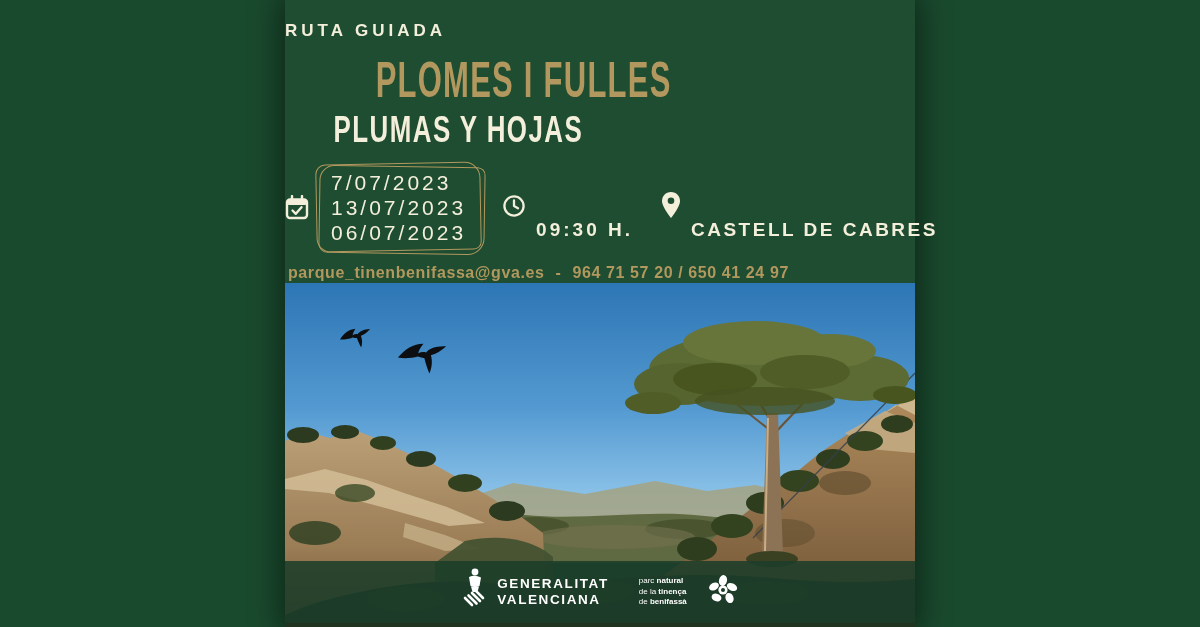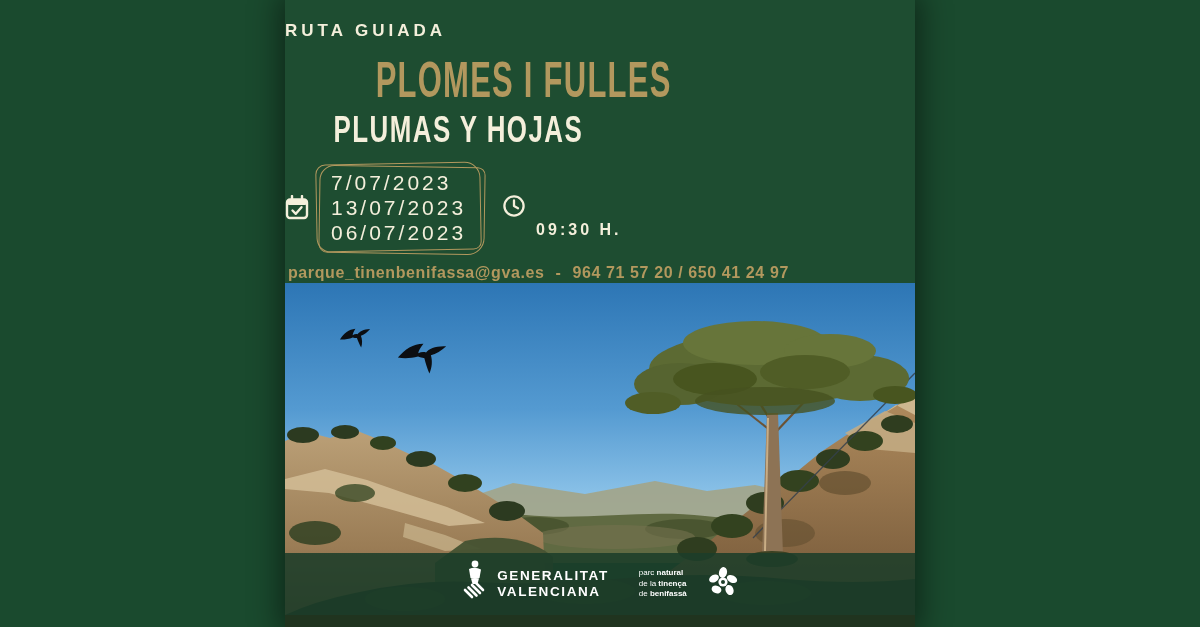--- a/index.html
+++ b/index.html
@@ -51,39 +51,39 @@
     border-radius:15px 8px 17px 9px; transform:rotate(.9deg);
   }
   .date-line {
     font-weight:400; font-size:21px; line-height:25px; letter-spacing:3px;
     color: var(--cream, #f4efdb);
   }
   .time-group, .location-group { display:flex; align-items:center; }
   .time-group { margin-left:16px; }
   .location-group { margin-left:28px; }
   .detail-label {
-    margin-left:10px; font-weight:700; font-size:16px; letter-spacing:3px;
+    margin-left:10px; font-weight:700; font-size:19px; letter-spacing:3px;
     color: var(--cream, #f4efdb);
     margin-top: 45px;
   }
   .location-group .detail-label { letter-spacing:2.5px; }
 
   .contact {
     margin-top:9px; font-weight:700; font-size:16px; letter-spacing:.6px;
     color: var(--gold, #b2985e); white-space:nowrap;
   }
   .contact span { margin:0 3px; }
 
   .photo {
     position:absolute; left:0; top:283px; width:630px; height:344px; overflow:hidden;
   }
   .photo svg.landscape { display:block; width:630px; height:344px; }
 
   .footer-overlay {
-    position:absolute; left:0; bottom:12px; width:100%; height:62px;
+    position:absolute; left:0; bottom:4px; width:100%; height:62px;
     display:flex; align-items:center; justify-content:center; gap:30px;
   }
   .footer-overlay::before {
     content:""; position:absolute; inset:0;
     background: var(--overlay-green, #1c3d29); opacity:.87;
   }
   .gva-logo, .park-logo { position:relative; z-index:1; display:flex; align-items:center; }
   .gva-logo { gap:10px; }
   .gva-text {
     color:#ffffff; font-weight:700; font-size:13.5px; letter-spacing:1.6px; line-height:1.22;
@@ -121,20 +121,29 @@
       <div class="time-group">
         <span>
           <svg width="24" height="24" viewBox="0 0 24 24" fill="none">
             <circle cx="12" cy="12" r="9.6" stroke="#f4efdb" stroke-width="2.3"></circle>
             <path d="M12 6.5 V12 L16 14.2" stroke="#f4efdb" stroke-width="2.3" stroke-linecap="round" stroke-linejoin="round"></path>
           </svg>
         </span>
         <span class="detail-label">09:30 H.</span>
       </div>
 
+      <div class="location-group">
+        <span>
+          <svg width="20" height="27" viewBox="0 0 20 27">
+            <path d="M10 0 C4.6 0 1 4.1 1 9 C1 15 10 26 10 26 C10 26 19 15 19 9 C19 4.1 15.4 0 10 0 Z" fill="#f4efdb"></path>
+            <circle cx="10" cy="8.7" r="3.3" fill="#1e4d31"></circle>
+          </svg>
+        </span>
+        <span class="detail-label">CASTELL DE CABRES</span>
+      </div>
     </div>
 
     <div class="contact">
       <span>parque_tinenbenifassa@gva.es</span>
       <span>-</span>
       <span>964 71 57 20 / 650 41 24 97</span>
     </div>
 
     <div class="photo">
       <svg class="landscape" viewBox="0 0 630 344" preserveAspectRatio="none">

